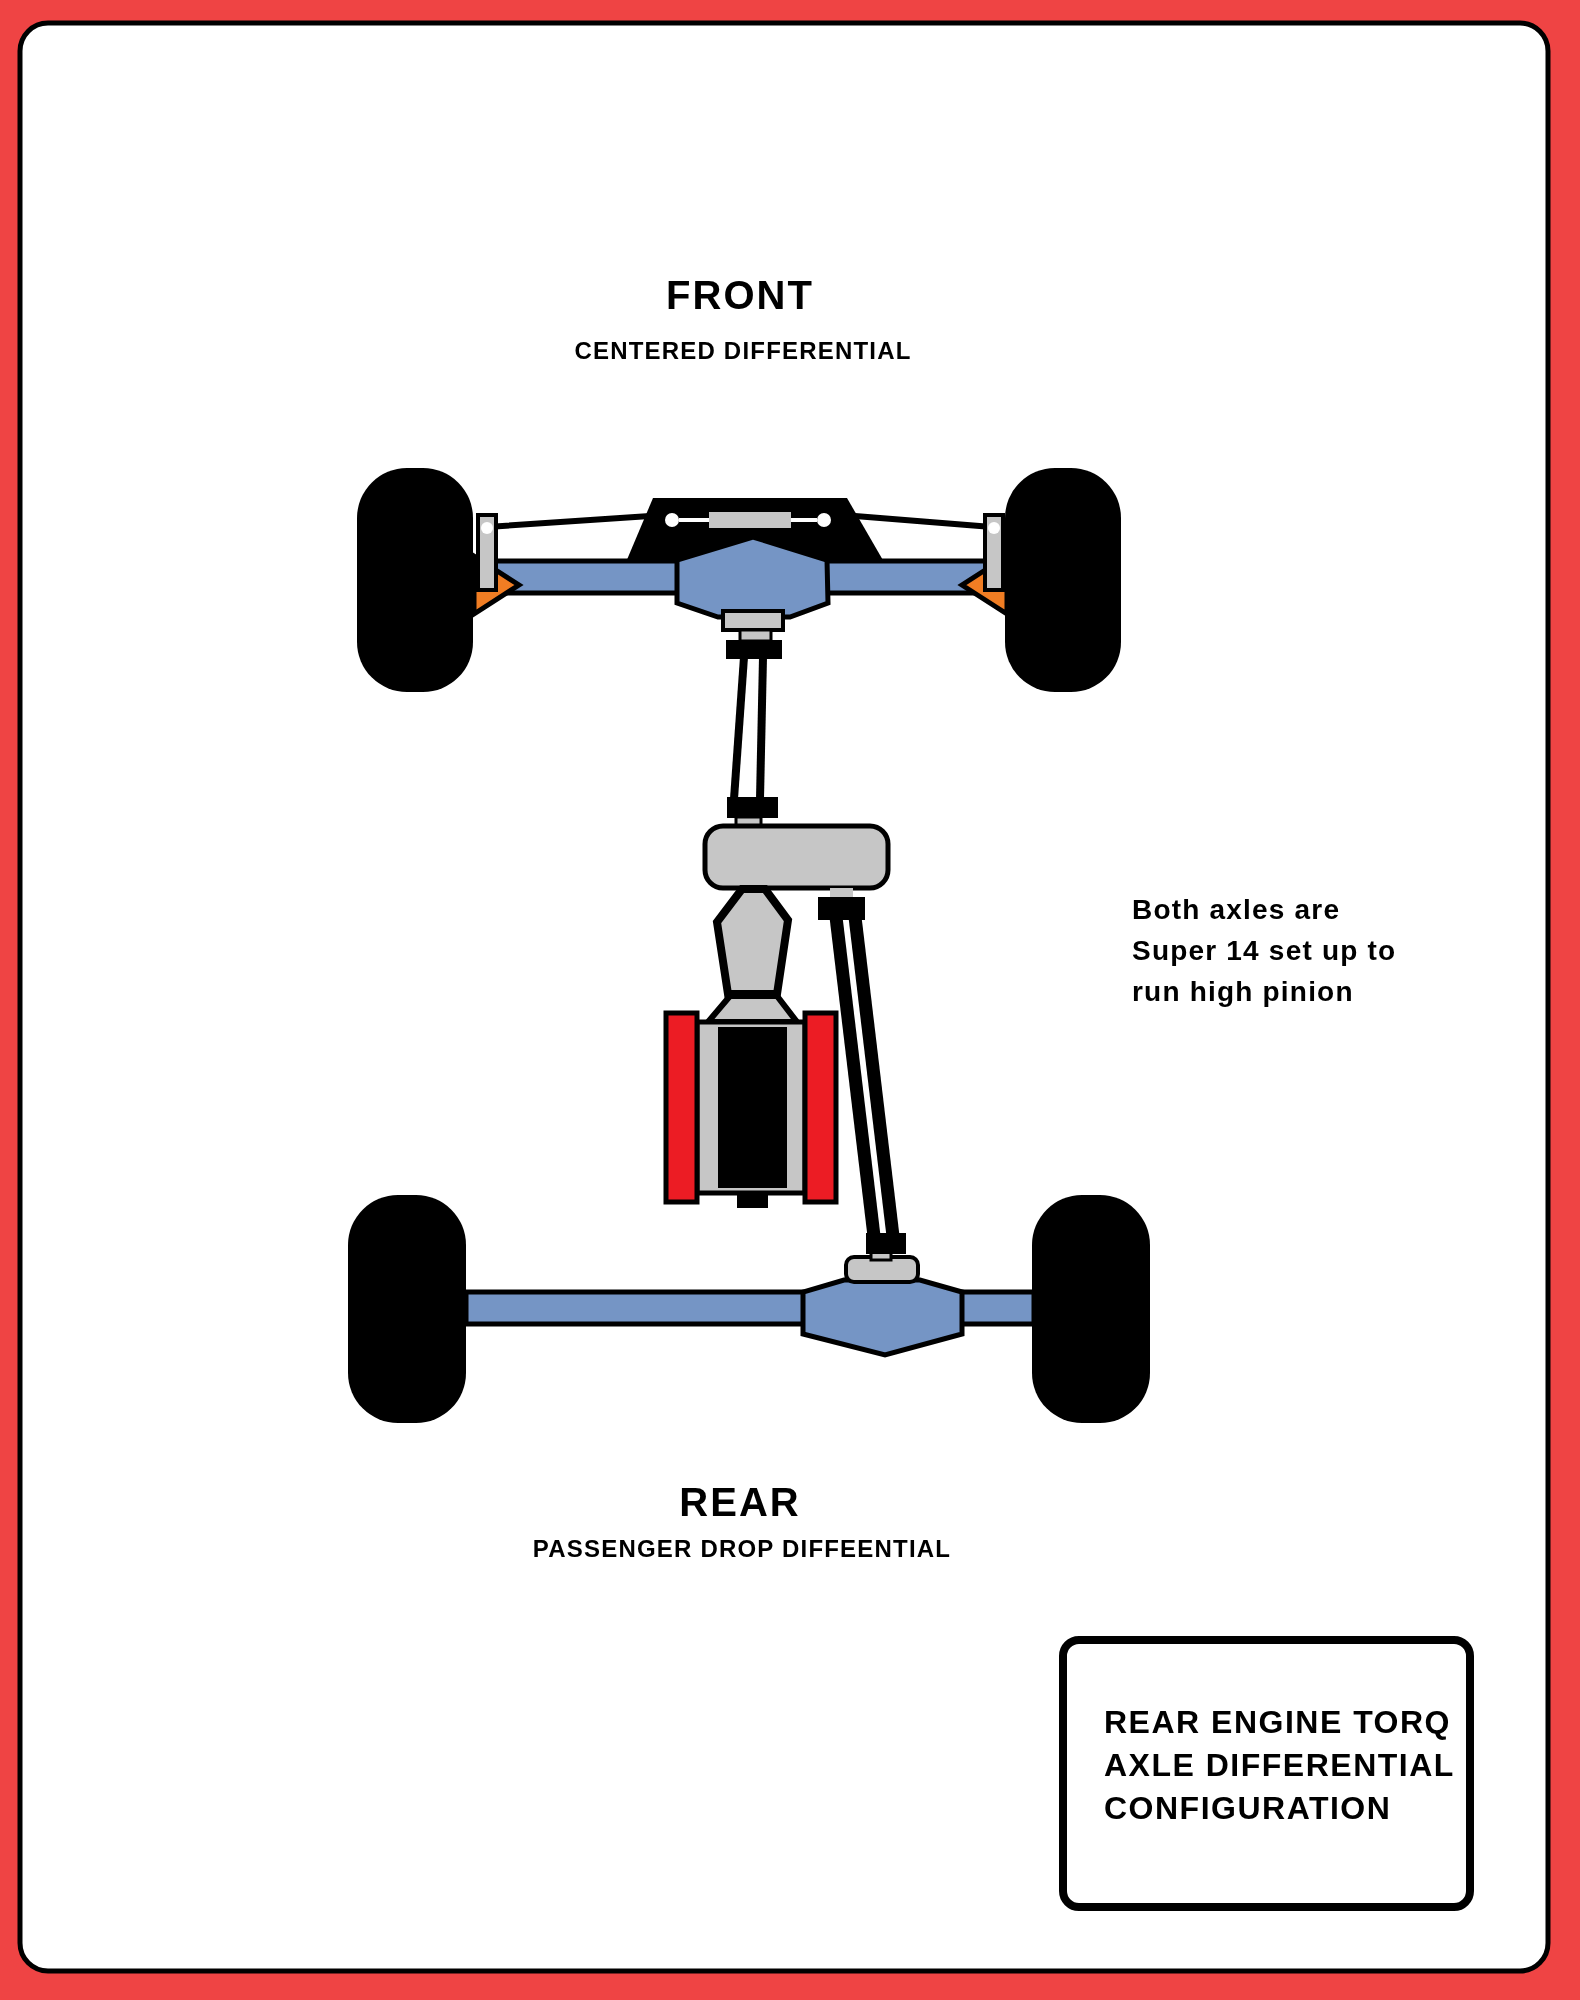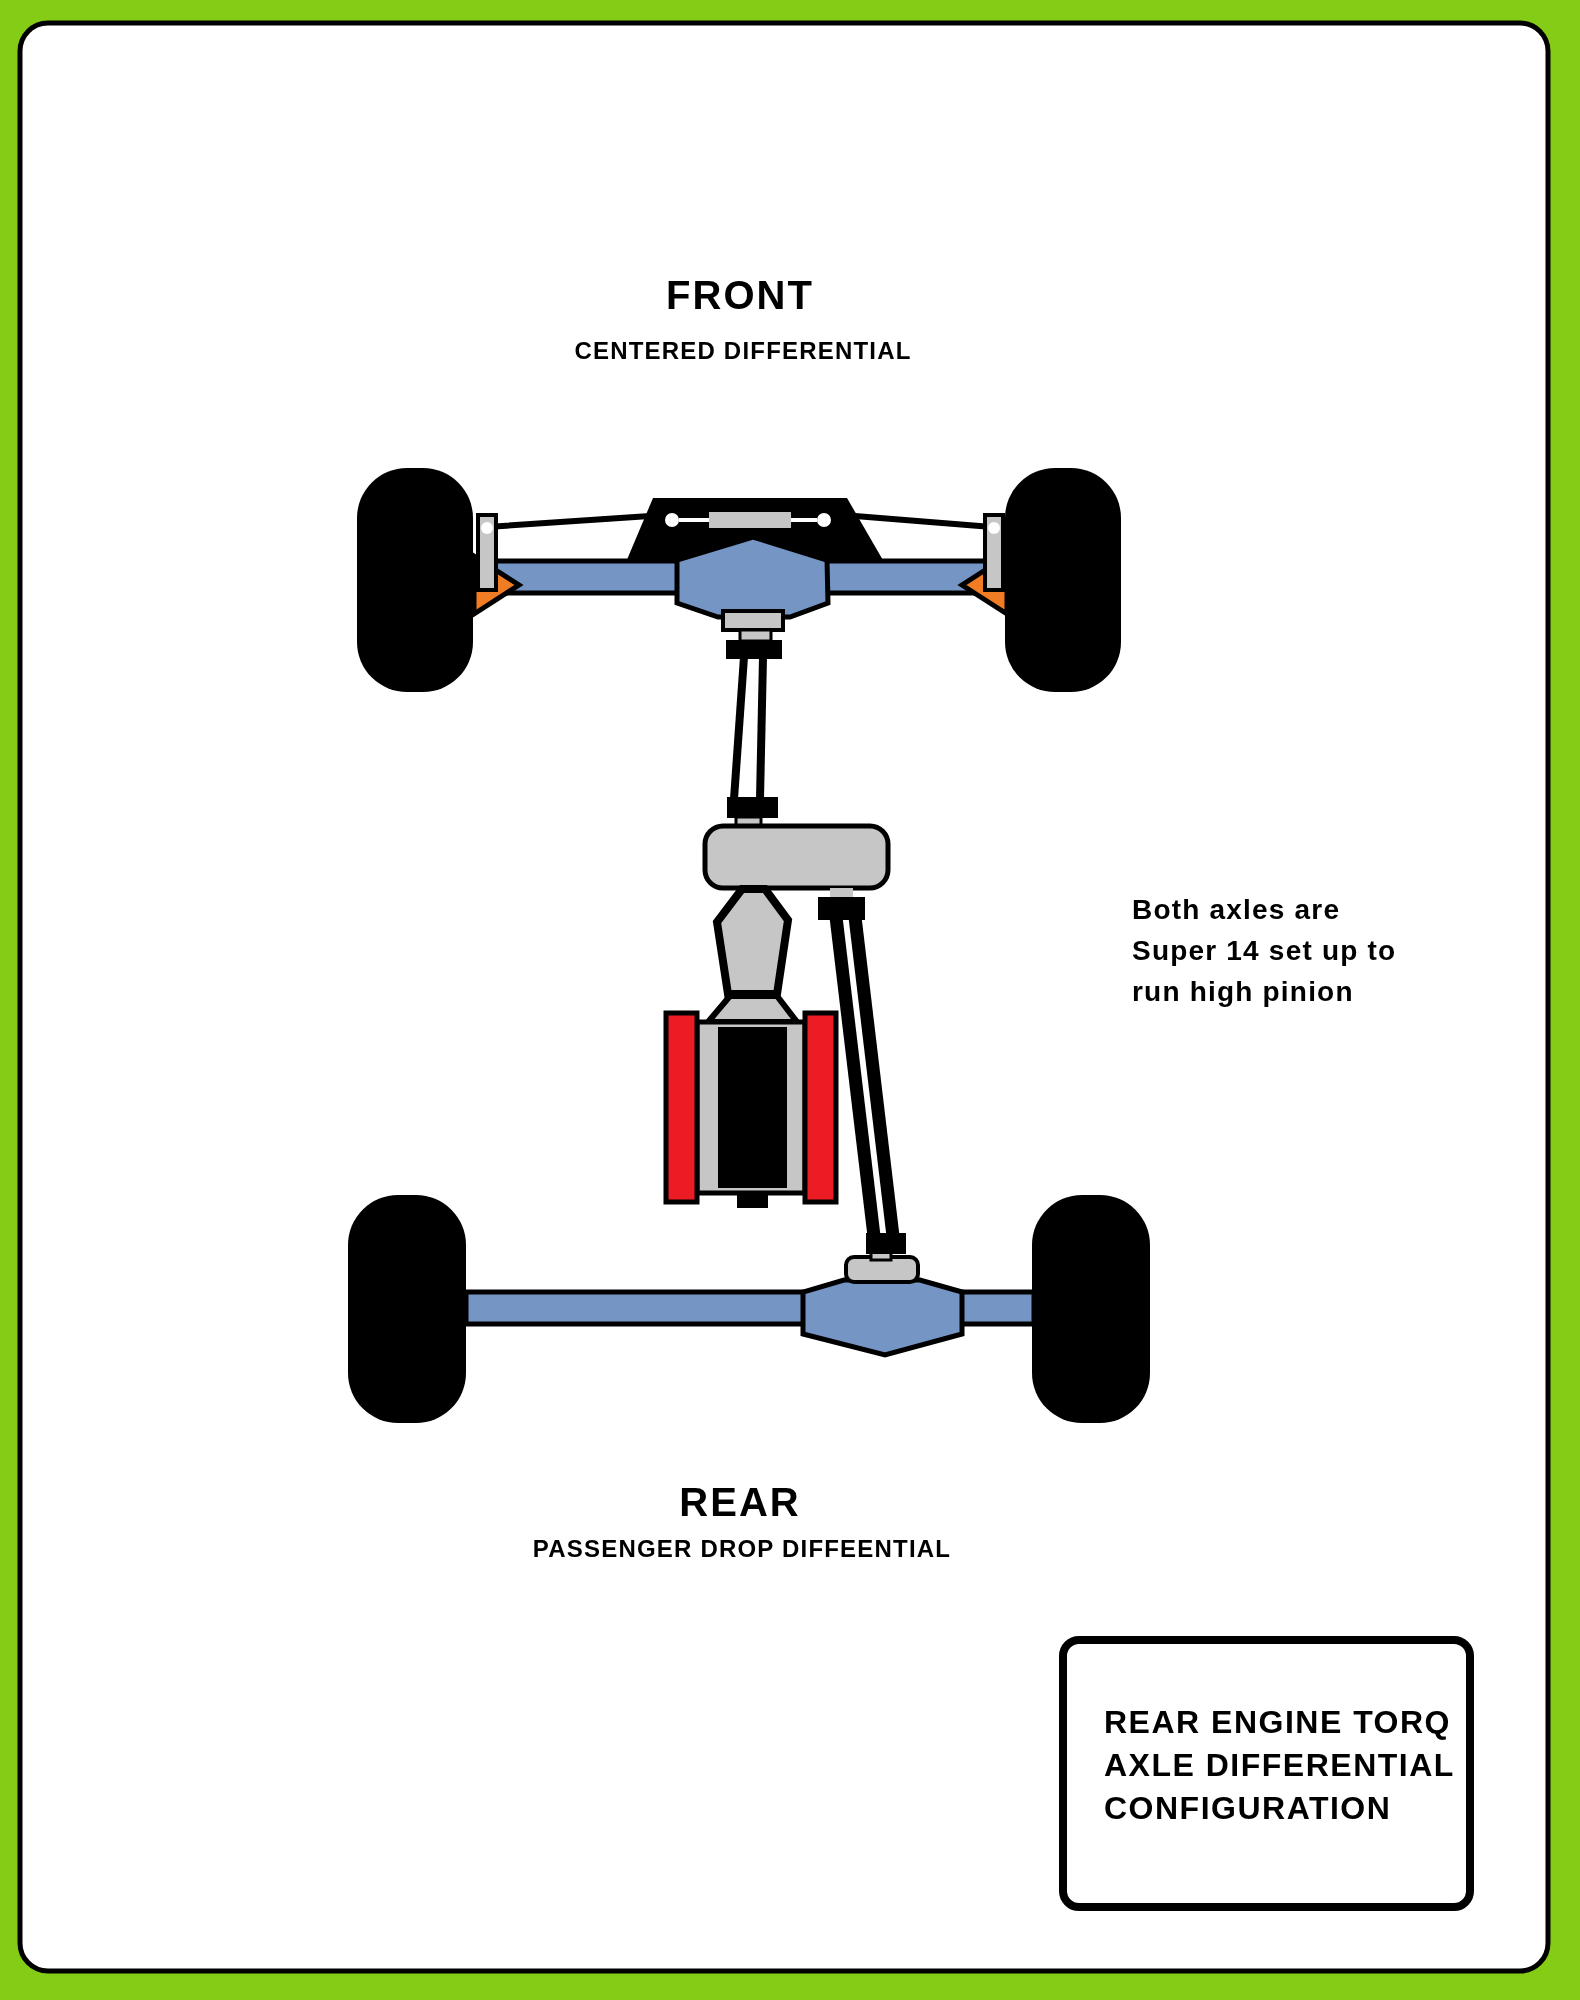--- a/index.html
+++ b/index.html
@@ -1,16 +1,16 @@
 <!DOCTYPE html>
 <html><head>
 <meta charset="utf-8">
 <style>
   html,body{margin:0;padding:0;background:#ffffff;}
-  .stage{position:relative;width:1580px;height:2000px;background:#84cc16;}
+  .stage{position:relative;width:1580px;height:2000px;background:#ef4444;}
   svg{display:block;}
   text{font-family:"Liberation Sans","DejaVu Sans",sans-serif;font-weight:bold;fill:#000;}
   .t-center{text-anchor:middle;}
   .t-title{font-size:40px;letter-spacing:2px;}
   .t-sub{font-size:24px;letter-spacing:1.2px;}
   .t-note{font-size:28px;letter-spacing:1.2px;}
   .t-box{font-size:32px;letter-spacing:1.5px;}
   .blk{fill:#000;}
   .white{fill:#fff;}
   .nostroke{stroke:none;}

